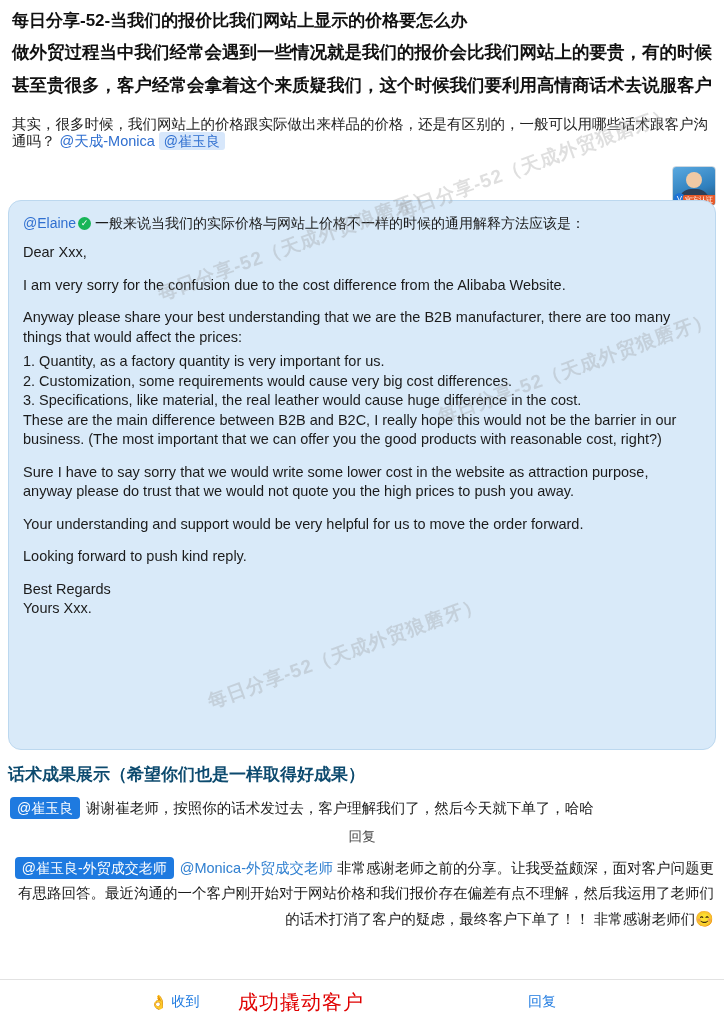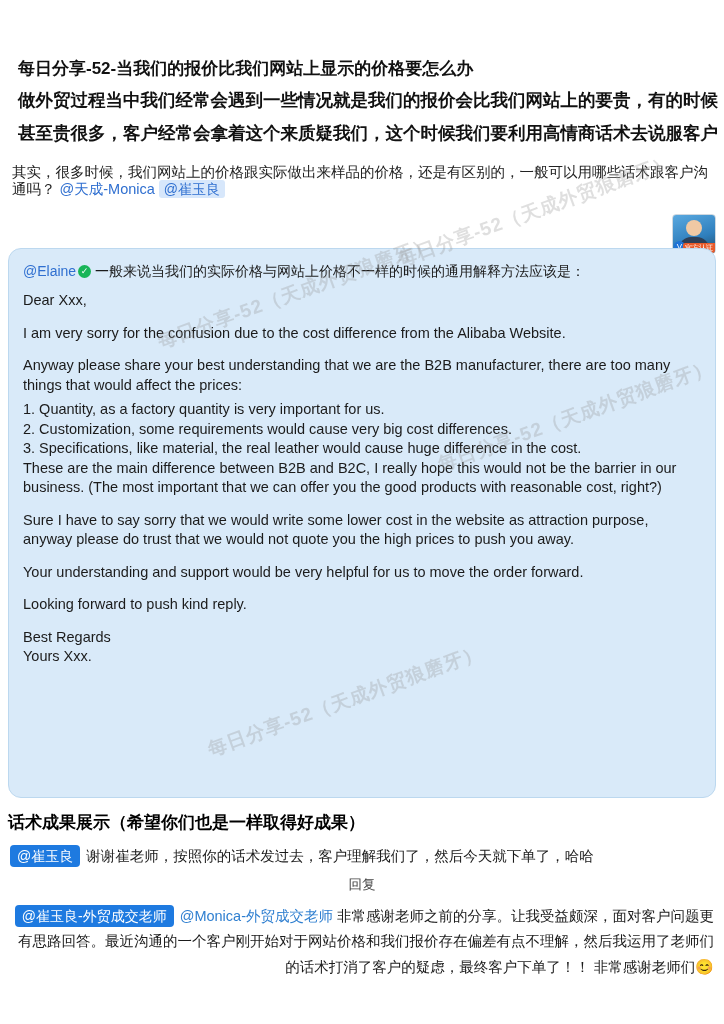--- a/index.html
+++ b/index.html
@@ -10,22 +10,21 @@
     background: #ffffff;
     font-family: "Liberation Sans", sans-serif;
     color: #222;
     position: relative;
     overflow: hidden;
   }
   .page { position: relative; width: 724px; height: 1024px; }
 
   
   .title-block {
-    padding: 8px 6px 0 18px;
-    margin-top: 48px;
+    padding: 8px 6px 0 12px;
   }
   .title-line {
     font-size: 17px;
     font-weight: bold;
     color: #111;
     line-height: 26px;
     letter-spacing: 0px;
   }
   .title-body {
     font-size: 17.5px;
@@ -150,21 +149,21 @@
     line-height: 19.5px;
   }
   .answer-box p.tight { margin-bottom: 5px; }
   .answer-box .nomargin { margin: 0; }
 
   
   .results-title {
     margin: 12px 8px 0 8px;
     font-size: 17px;
     font-weight: bold;
-    color: #000000;
+    color: #0c4a6e;
     line-height: 26px;
   }
 
   
   .comment {
     margin: 8px 10px 0 10px;
     font-size: 14.5px;
     line-height: 24px;
     color: #1b1b1b;
   }

